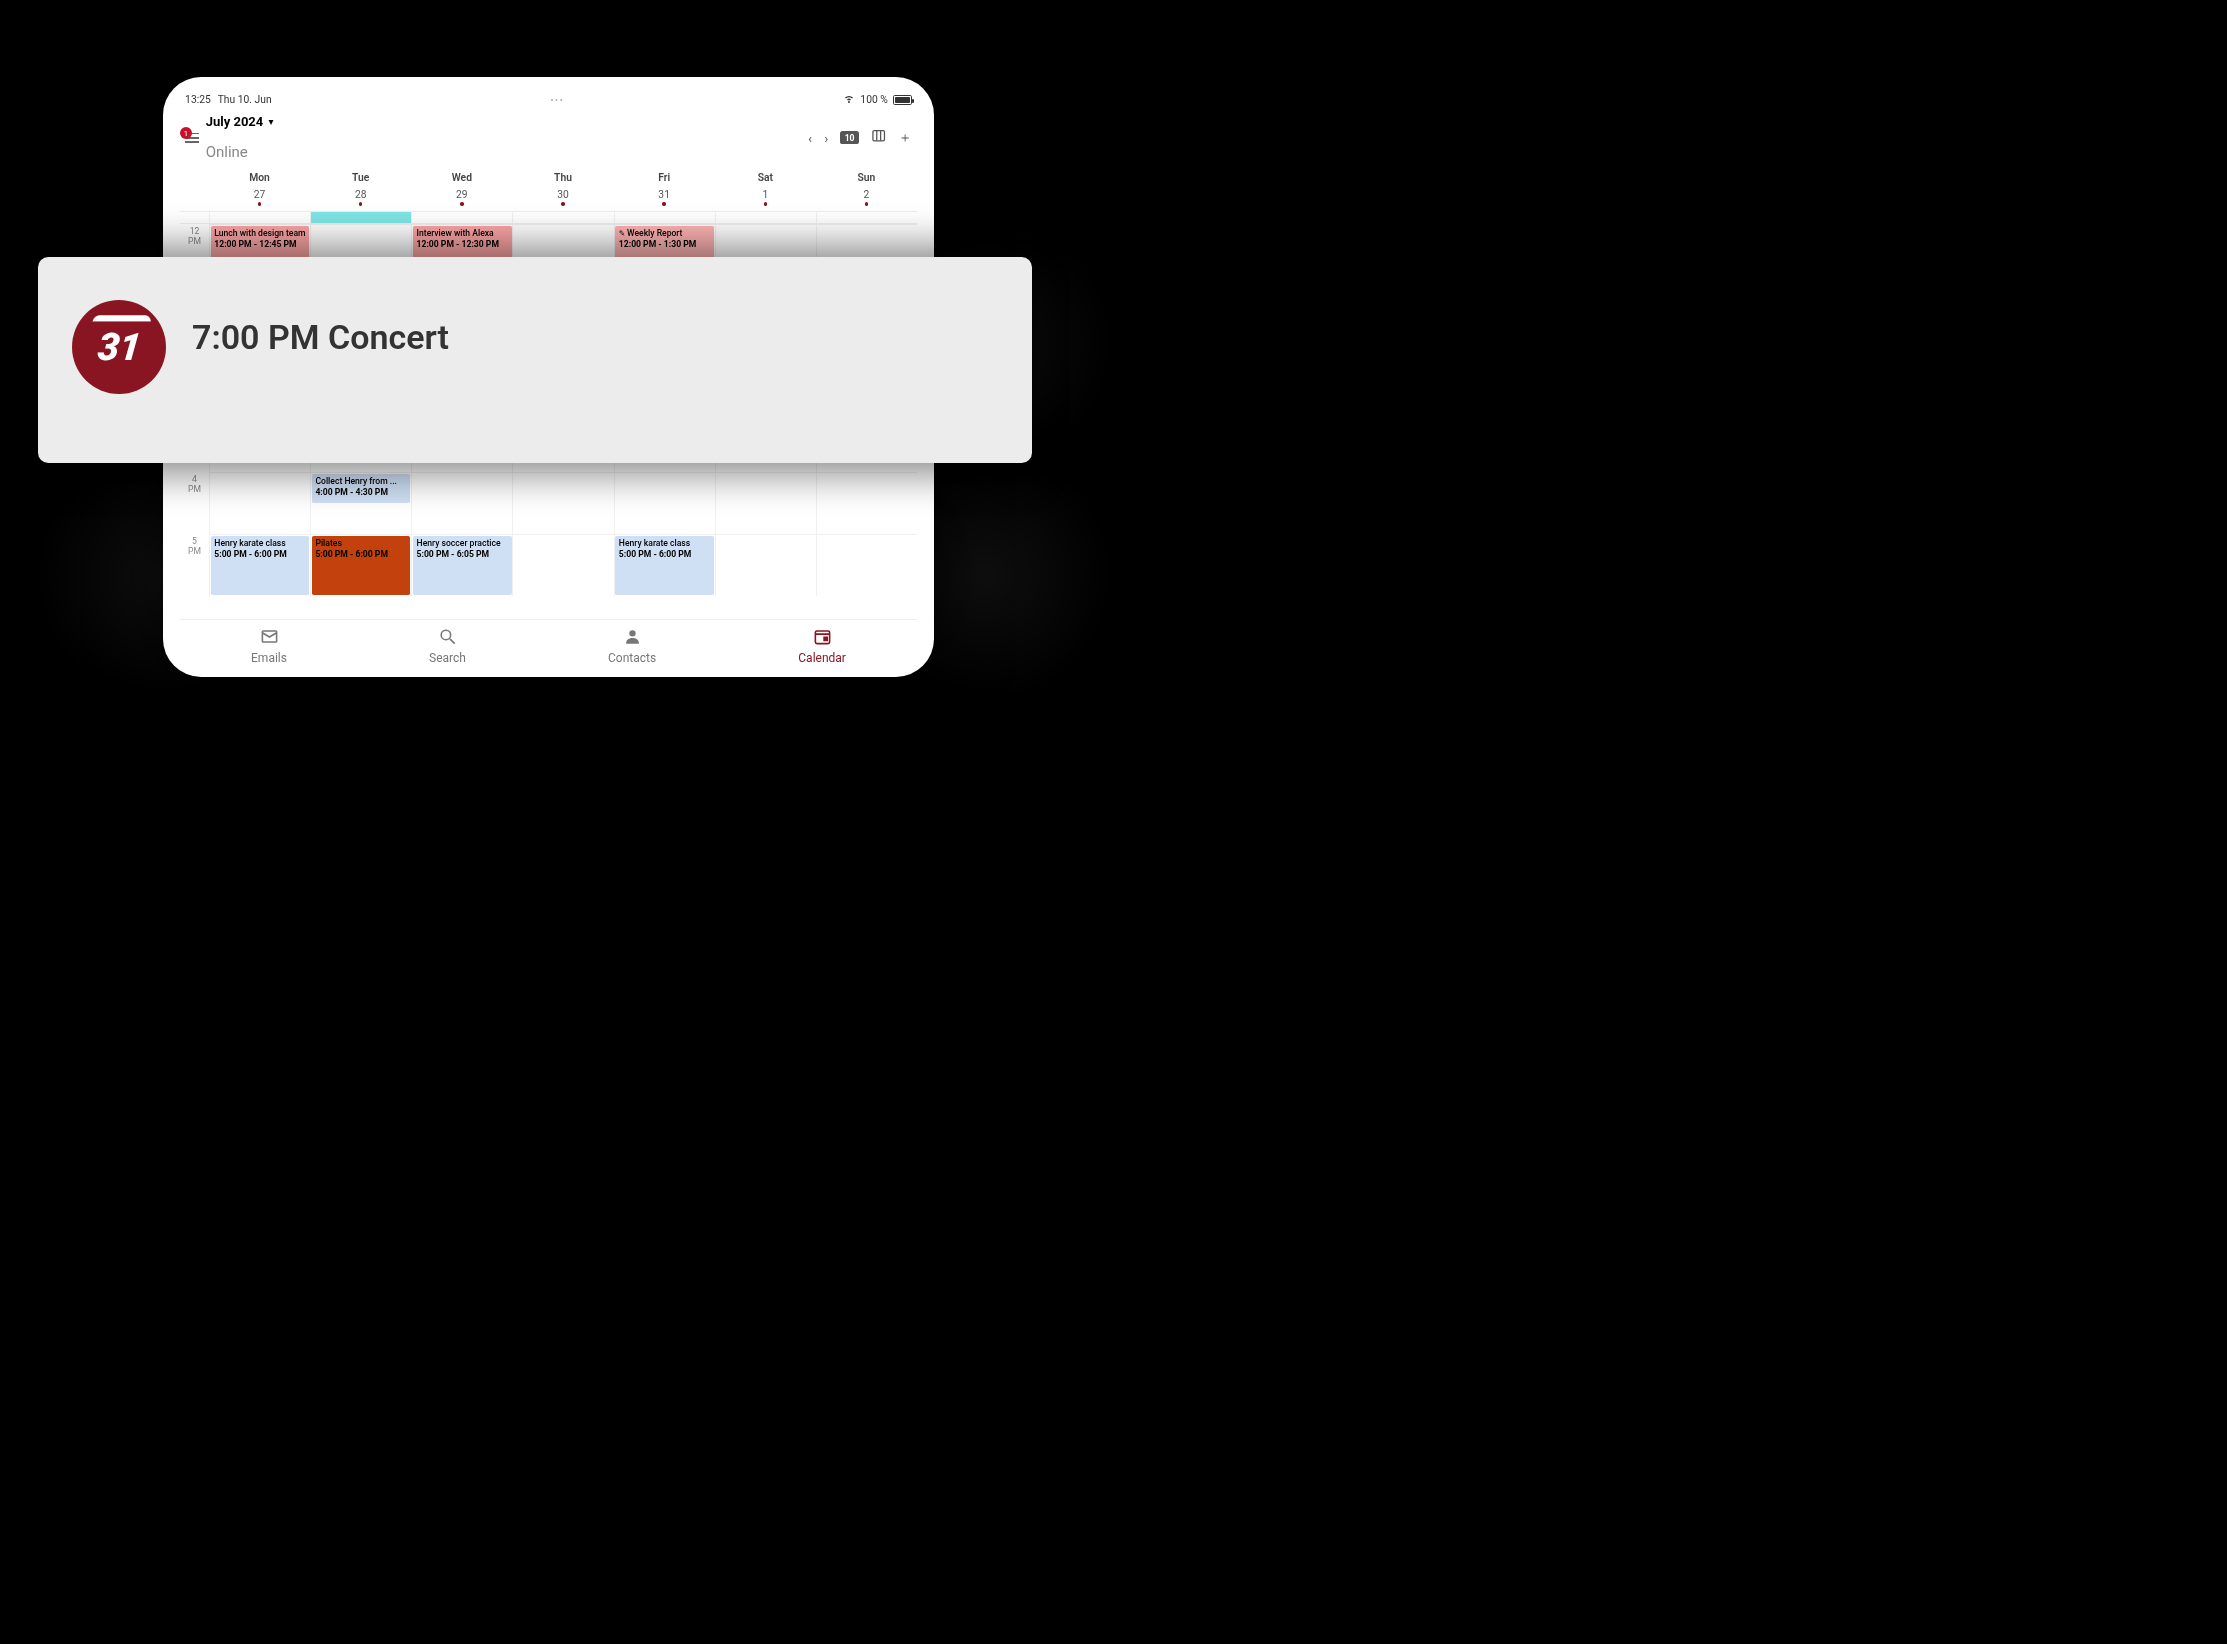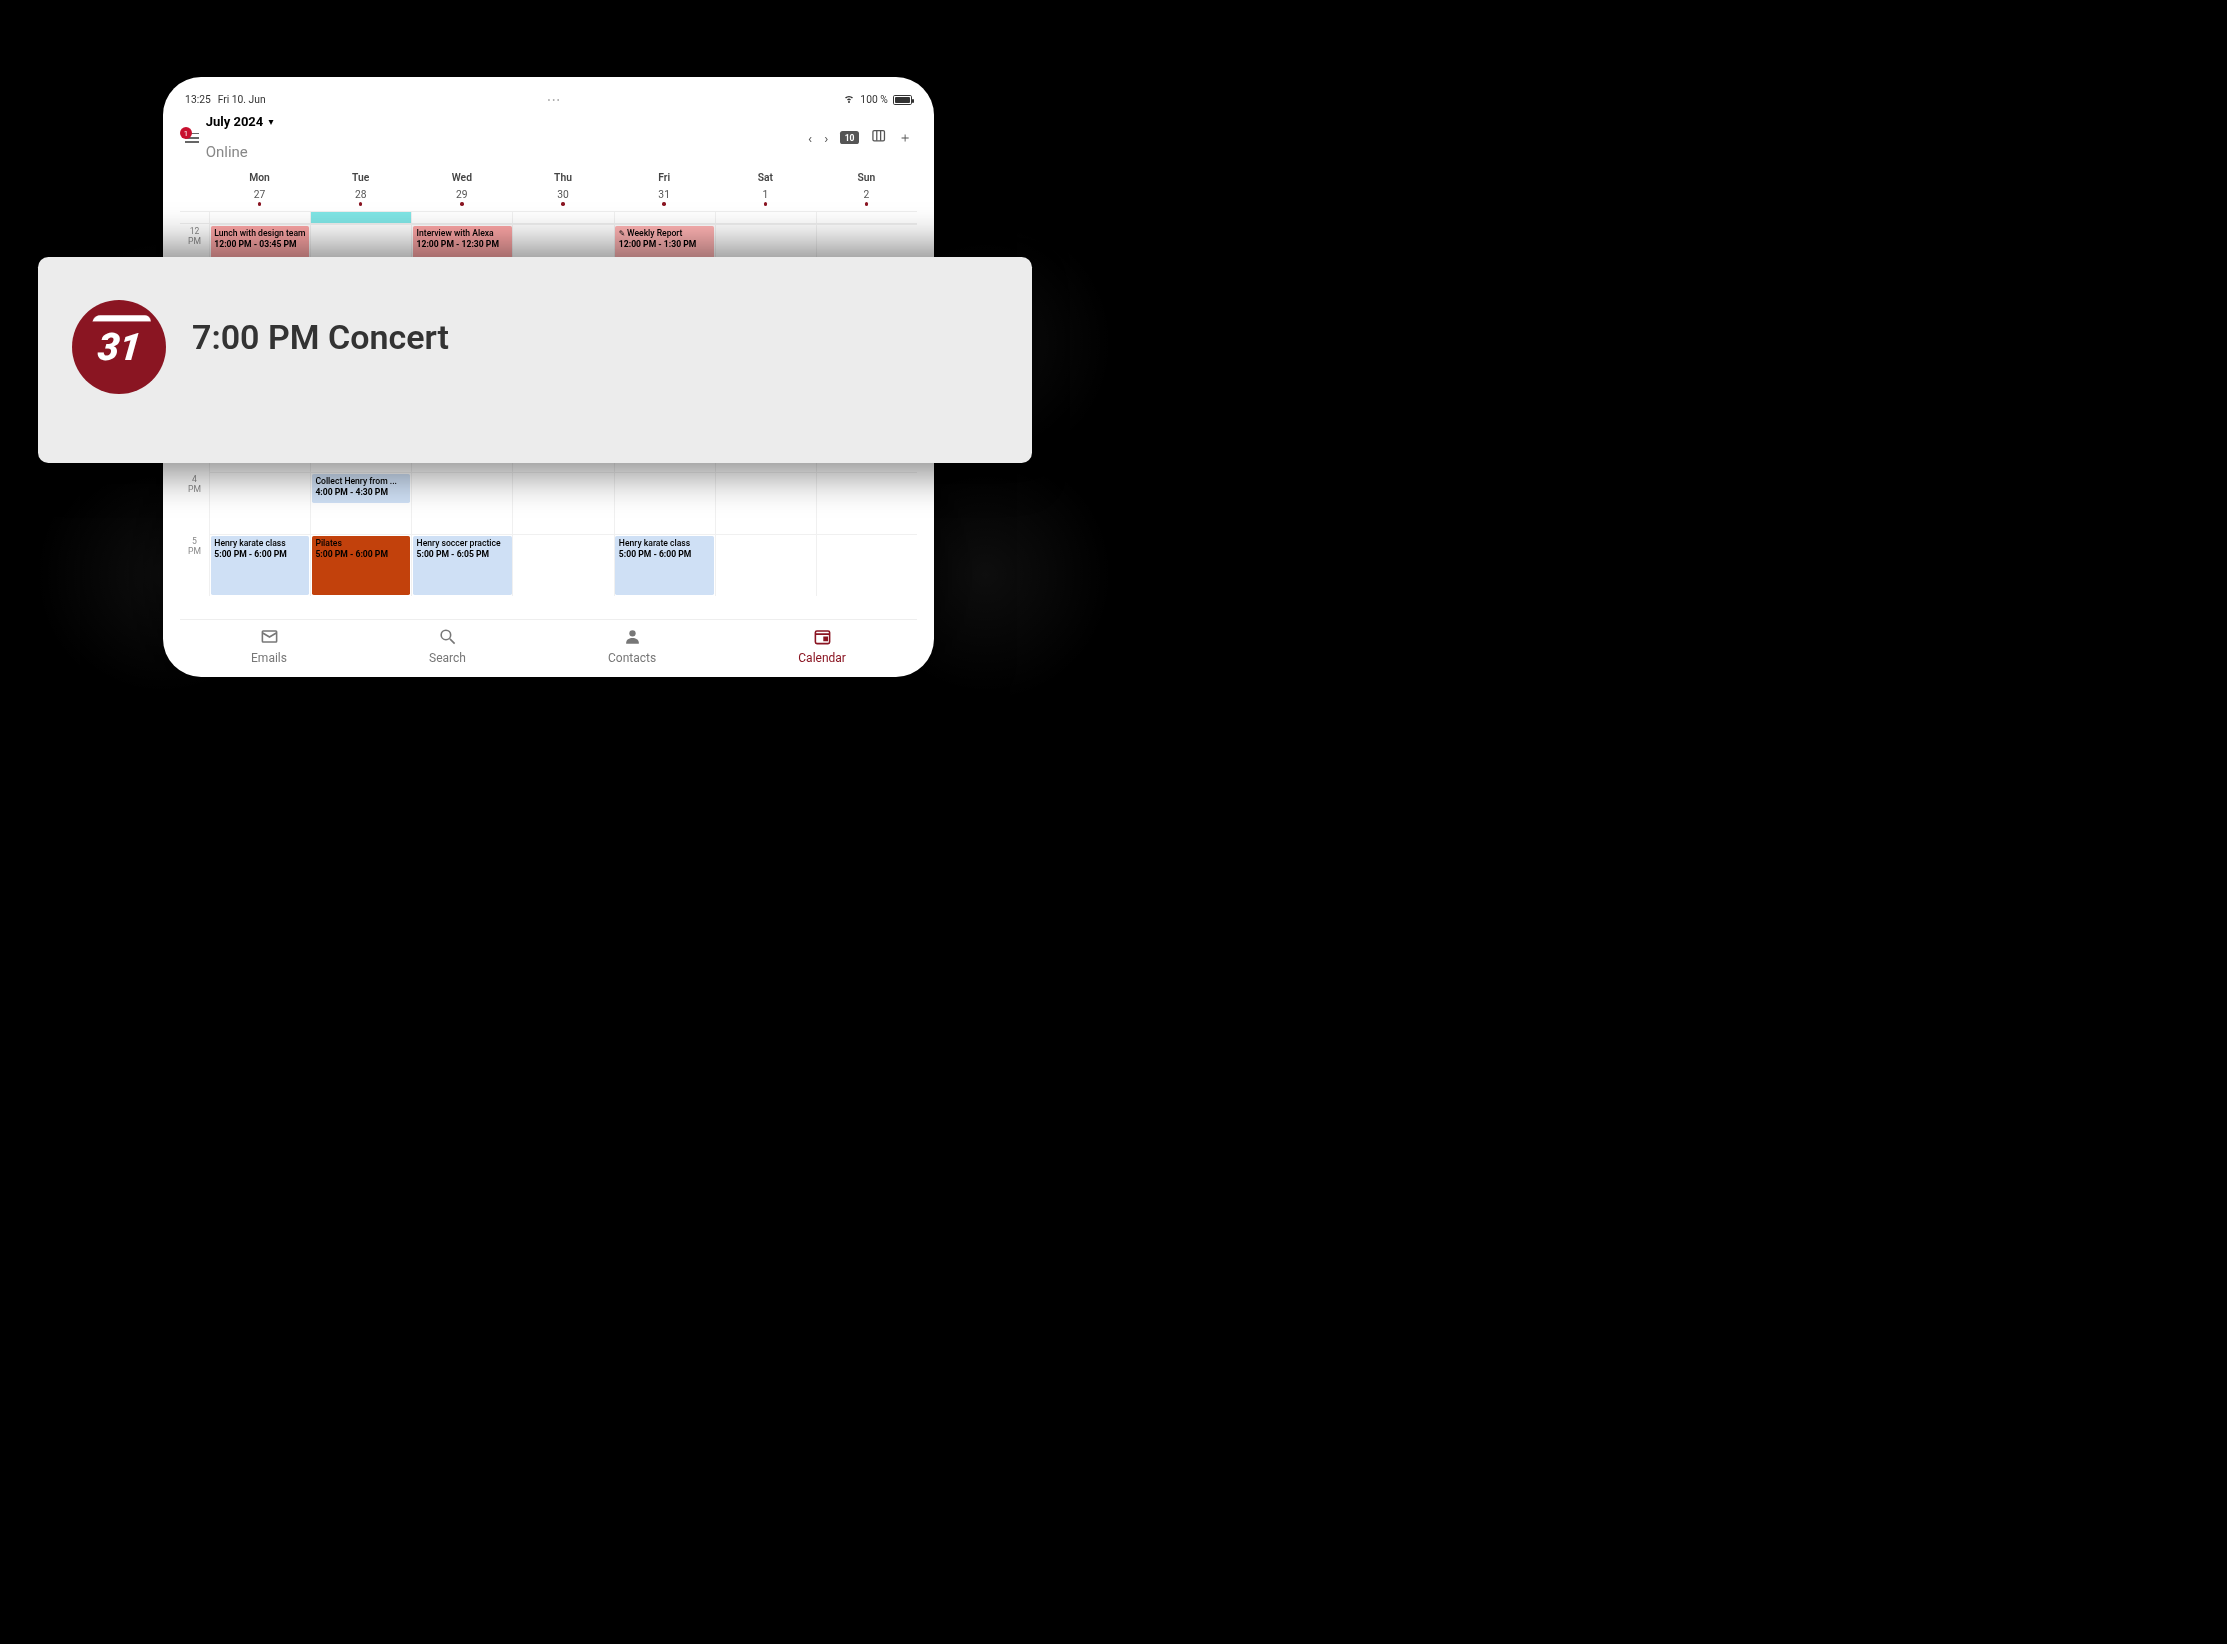--- a/index.html
+++ b/index.html
@@ -182,21 +182,21 @@
 <div class="glow" style="left:34px; top:214px;"></div>
 <div class="glow" style="left:857px; top:214px;"></div>
 <div class="glow" style="left:34px; top:446px;"></div>
 <div class="glow" style="left:857px; top:446px;"></div>
 
 <div class="tablet">
 
   <div class="status-bar">
     <div class="status-left">
       <span>13:25</span>
-      <span>Fri 10. Jun</span>
+      <span>Thu 10. Jun</span>
     </div>
     <div class="status-center">•••</div>
     <div class="status-right">
       <span>
         <svg viewBox="0 0 24 24" width="12" height="12" fill="#333">
             <path d="M12 18a2 2 0 100 4 2 2 0 000-4zm-4-3a6 6 0 018 0l-2 2a3 3 0 00-4 0zm-4-4a12 12 0 0116 0l-2 2a9 9 0 00-12 0z"></path>
           </svg>
       </span>
       <span>100 %</span>
       <span class="battery">
@@ -269,21 +269,21 @@
 
   <div class="grid-wrap">
 
     <div class="time-row">
       <div class="time-label">
         <span>12</span><span class="ampm">PM</span>
       </div>
       <div class="slot">
         <div class="ev c-pink">
           <span class="title">Lunch with design team</span>
-          <span class="time">12:00 PM - 03:45 PM</span>
+          <span class="time">12:00 PM - 12:45 PM</span>
         </div>
       </div>
       <div class="slot"></div>
       <div class="slot">
         <div class="ev c-pink">
           <span class="title">Interview with Alexa</span>
           <span class="time">12:00 PM - 12:30 PM</span>
         </div>
       </div>
       <div class="slot"></div>

